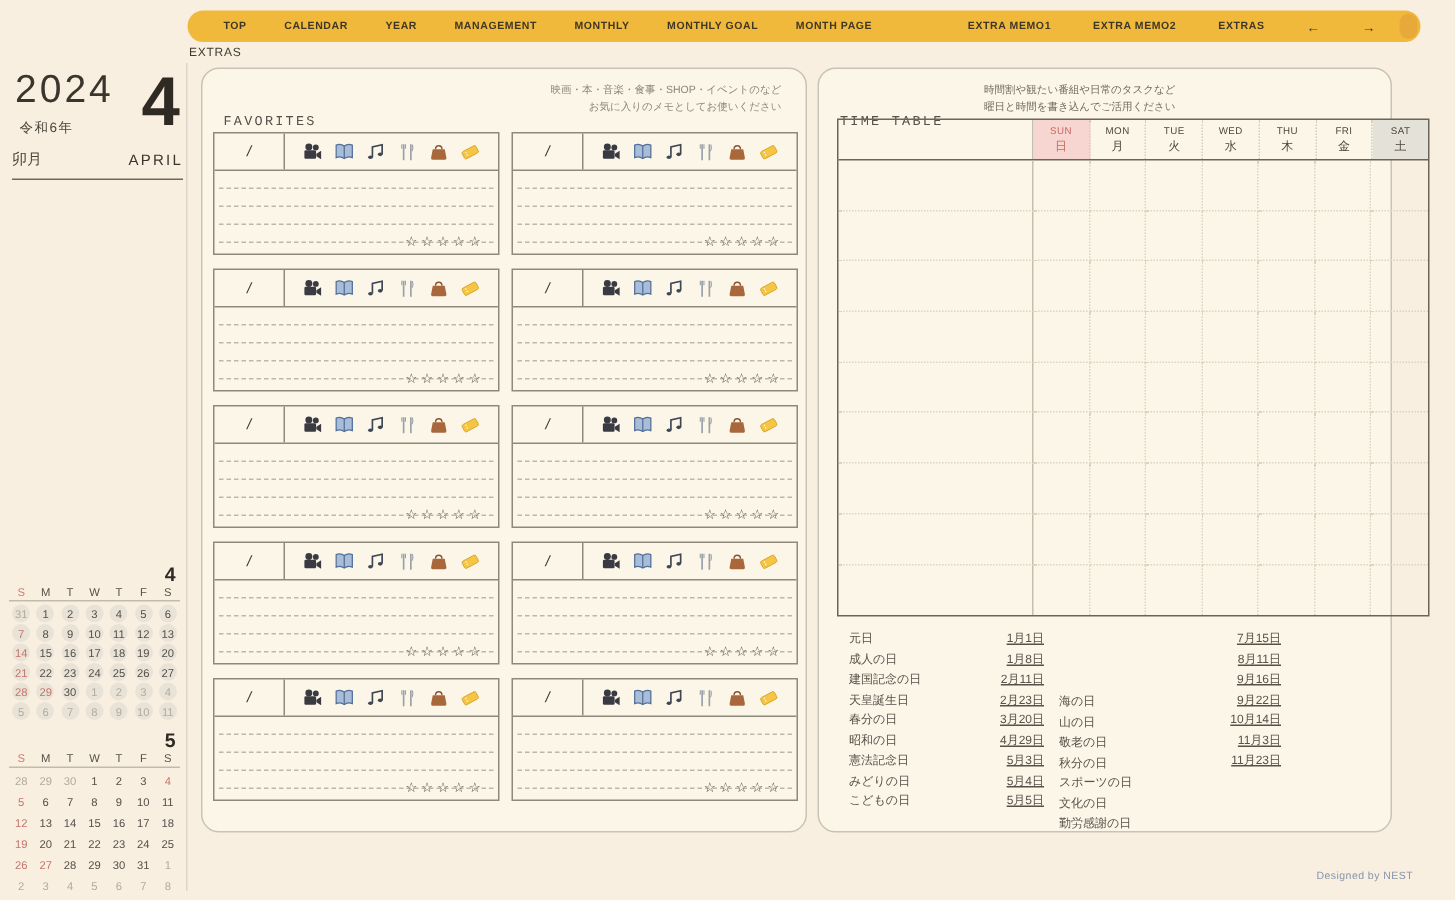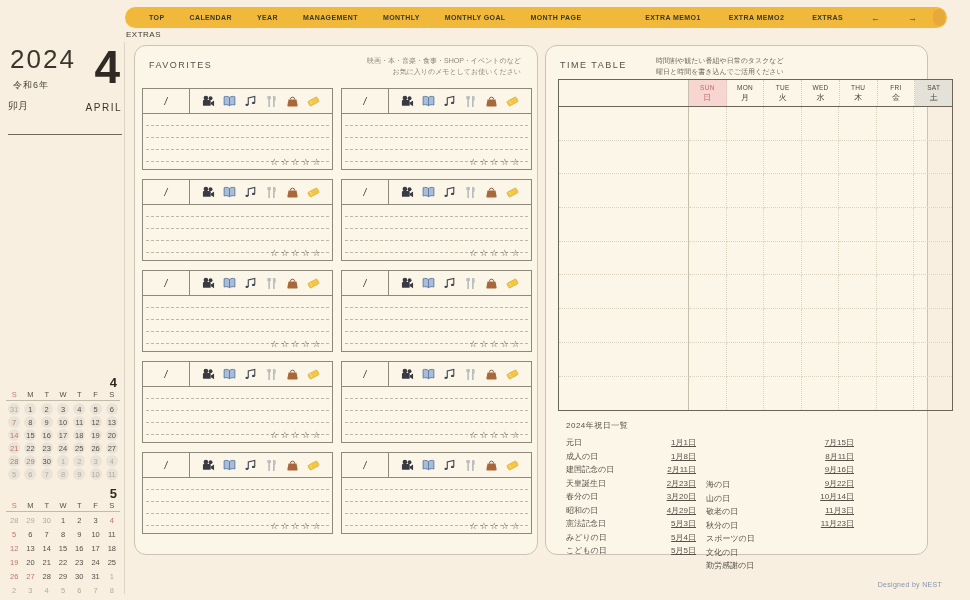--- a/index.html
+++ b/index.html
@@ -12,21 +12,21 @@
   #nav-right{display:flex;align-items:center;gap:28px;margin-right:30px;}
   .nav-item{font-size:7px;font-weight:bold;letter-spacing:.4px;color:#3e3726;white-space:nowrap;cursor:pointer;}
   .nav-arrow{font-size:9px;color:#3e3726;cursor:pointer;}
   #nav-cap{position:absolute;right:2px;top:2px;width:12px;height:17px;background:#e8a93b;border-radius:8px;}
   #breadcrumb{position:absolute;left:126px;top:30px;font-size:8px;color:#3f3a30;letter-spacing:.5px;}
 
   
   #year-label{position:absolute;left:10px;top:44px;font-size:26px;letter-spacing:2px;color:#3b362d;}
   #era-label{position:absolute;left:13px;top:79px;font-size:9px;letter-spacing:1px;color:#4a453b;}
   #month-big{position:absolute;left:86px;top:44px;width:34px;text-align:right;font-size:46px;font-weight:600;color:#2f2b24;line-height:1;}
-  #month-row{position:absolute;left:8px;top:99px;width:114px;display:flex;justify-content:space-between;align-items:flex-end;border-bottom:1px solid #6e6860;padding-bottom:21px;}
+  #month-row{position:absolute;left:8px;top:99px;width:114px;display:flex;justify-content:space-between;align-items:flex-end;border-bottom:1px solid #6e6860;padding-bottom:6px;}
   #month-kanji{font-size:10px;color:#4a453b;}
   #month-name{font-size:10px;letter-spacing:1.5px;color:#3b362d;}
   #page-divider{position:absolute;left:124px;top:42px;width:1px;height:552px;background:#ddd5c6;}
 
   .mini-cal{position:absolute;left:6px;width:114px;}
   #mini-cal-0{top:376px;}
   #mini-cal-1{top:487px;}
   .mini-cal .cal-label{text-align:right;font-size:13px;font-weight:600;color:#2f2b24;padding-right:3px;line-height:14px;}
   .cal-week-row{display:grid;grid-template-columns:repeat(7,1fr);border-bottom:1px solid #c2bbab;padding-bottom:1px;margin-bottom:2px;}
   .cal-week-row span{text-align:center;font-size:7.5px;color:#55504a;}
@@ -35,21 +35,21 @@
   .day-cell{height:12px;display:flex;align-items:center;justify-content:center;font-size:7.5px;color:#55504a;}
   .day-cell .circ{width:12px;height:12px;border-radius:50%;background:#e9e3d7;display:flex;align-items:center;justify-content:center;}
   .day-cell.k-red{color:#c4766c;}
   .day-cell.k-out{color:#b2ab9e;}
   #mini-cal-1 .day-cell{height:13px;}
 
   
   .panel{position:absolute;top:45px;height:510px;background:#fcf6e8;border:1px solid #c9c3b5;border-radius:12px;box-sizing:border-box;}
   #favorites-panel{left:134px;width:404px;}
   #timetable-panel{left:545px;width:383px;}
-  .panel-title{position:absolute;left:14px;top:14px;font-size:9px;letter-spacing:1.5px;color:#55504a;}
+  .panel-title{position:absolute;left:14px;top:30px;font-size:9px;letter-spacing:1.5px;color:#55504a;font-family:Liberation Mono, monospace;}
   .panel-note{font-size:7px;color:#8d8679;line-height:11px;}
   #favorites-note{position:absolute;right:16px;top:9px;text-align:right;}
   #timetable-note{position:absolute;left:110px;top:9px;text-align:left;color:#6f695f;}
 
   
   #fav-grid{position:absolute;left:7px;top:42px;width:390px;display:grid;grid-template-columns:1fr 1fr;column-gap:8px;row-gap:9px;}
   .fav-box{height:82px;border:1px solid #8e897d;box-sizing:border-box;display:flex;flex-direction:column;background:transparent;}
   .fav-head{height:24px;display:flex;border-bottom:1px solid #8e897d;flex:none;}
   .fav-date{width:46px;border-right:1px solid #8e897d;display:flex;align-items:center;justify-content:center;font-size:10px;font-style:italic;color:#3b362d;}
   .fav-icons{flex:1;display:flex;align-items:center;justify-content:center;gap:8px;}
@@ -1036,21 +1036,20 @@
           <div class="tt-cell lastrow"></div>
           <div class="tt-cell lastrow"></div>
           <div class="tt-cell lastrow"></div>
           <div class="tt-cell lastrow"></div>
           <div class="tt-cell lastrow"></div>
           <div class="tt-cell lastrow"></div>
           <div class="tt-cell lastcol lastrow"></div>
         </div>
     </div>
     <div id="holidays">
-      <div id="holidays-title">2024年祝日一覧</div>
       <div id="holiday-cols">
         <div class="holiday-col colA" id="holiday-colA">
             <div class="holiday-name">元日</div>
             <div class="holiday-date">1月1日</div>
             <div class="holiday-name">成人の日</div>
             <div class="holiday-date">1月8日</div>
             <div class="holiday-name">建国記念の日</div>
             <div class="holiday-date">2月11日</div>
             <div class="holiday-name">天皇誕生日</div>
             <div class="holiday-date">2月23日</div>

